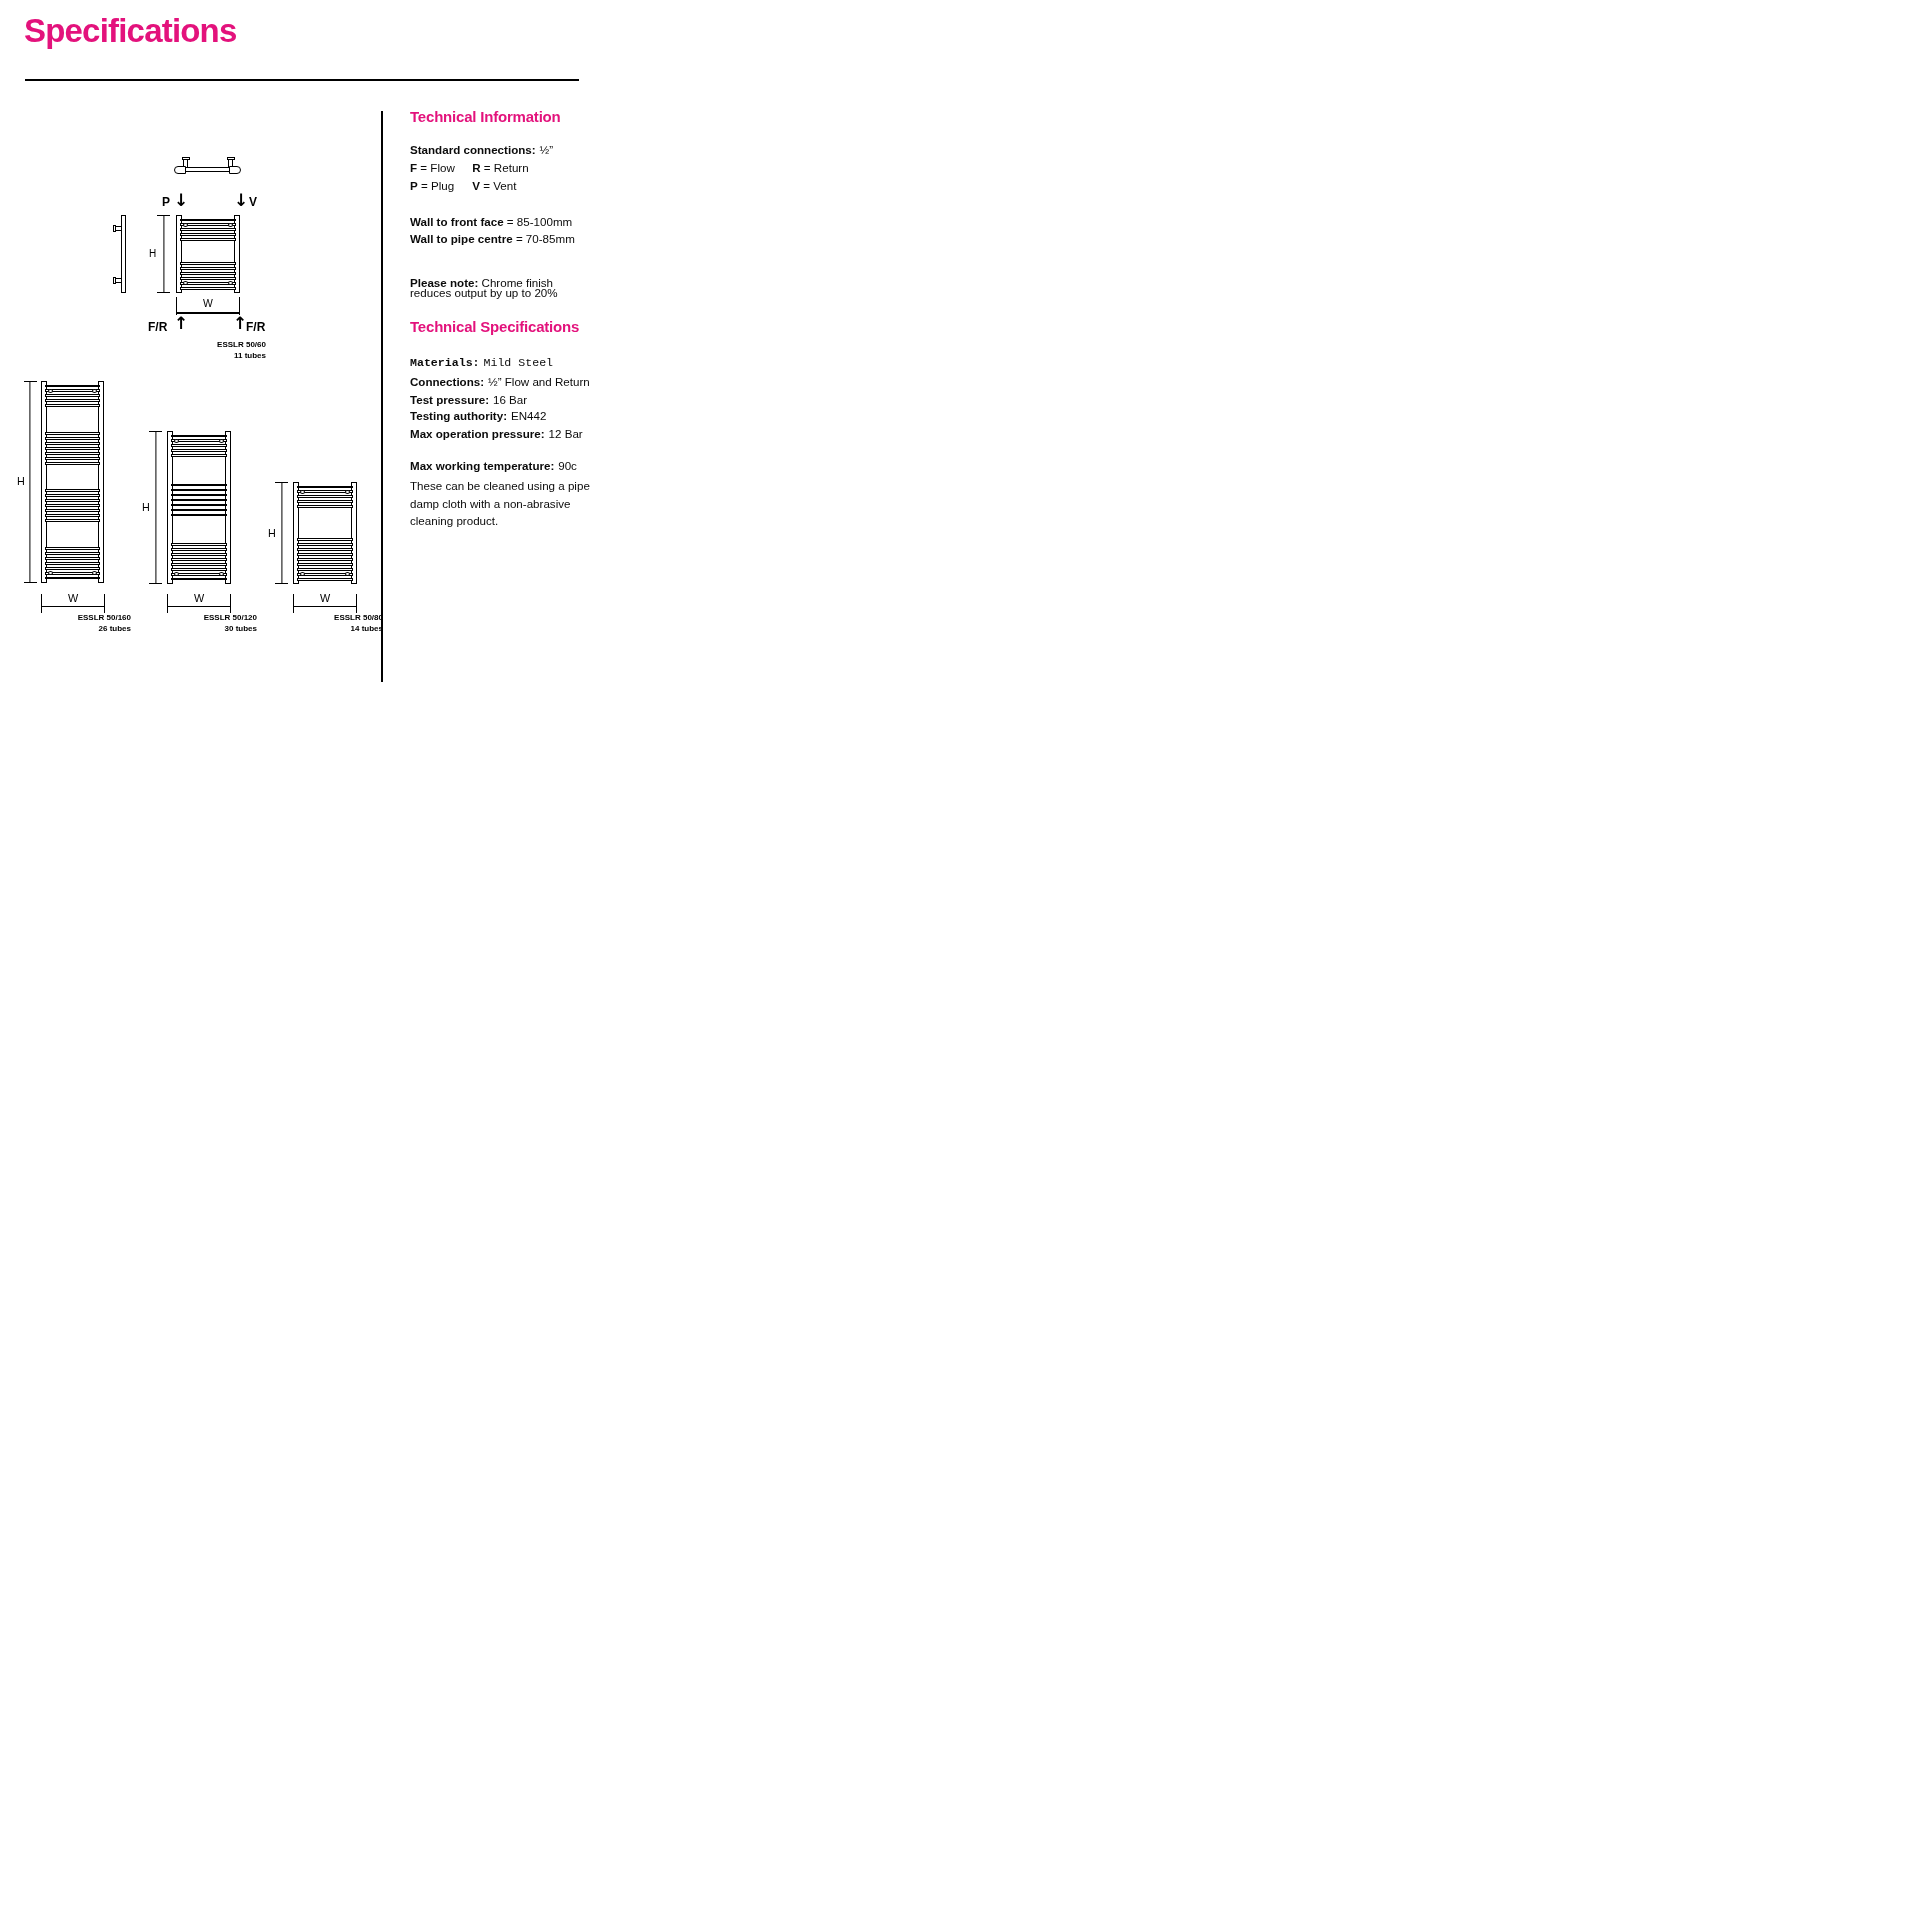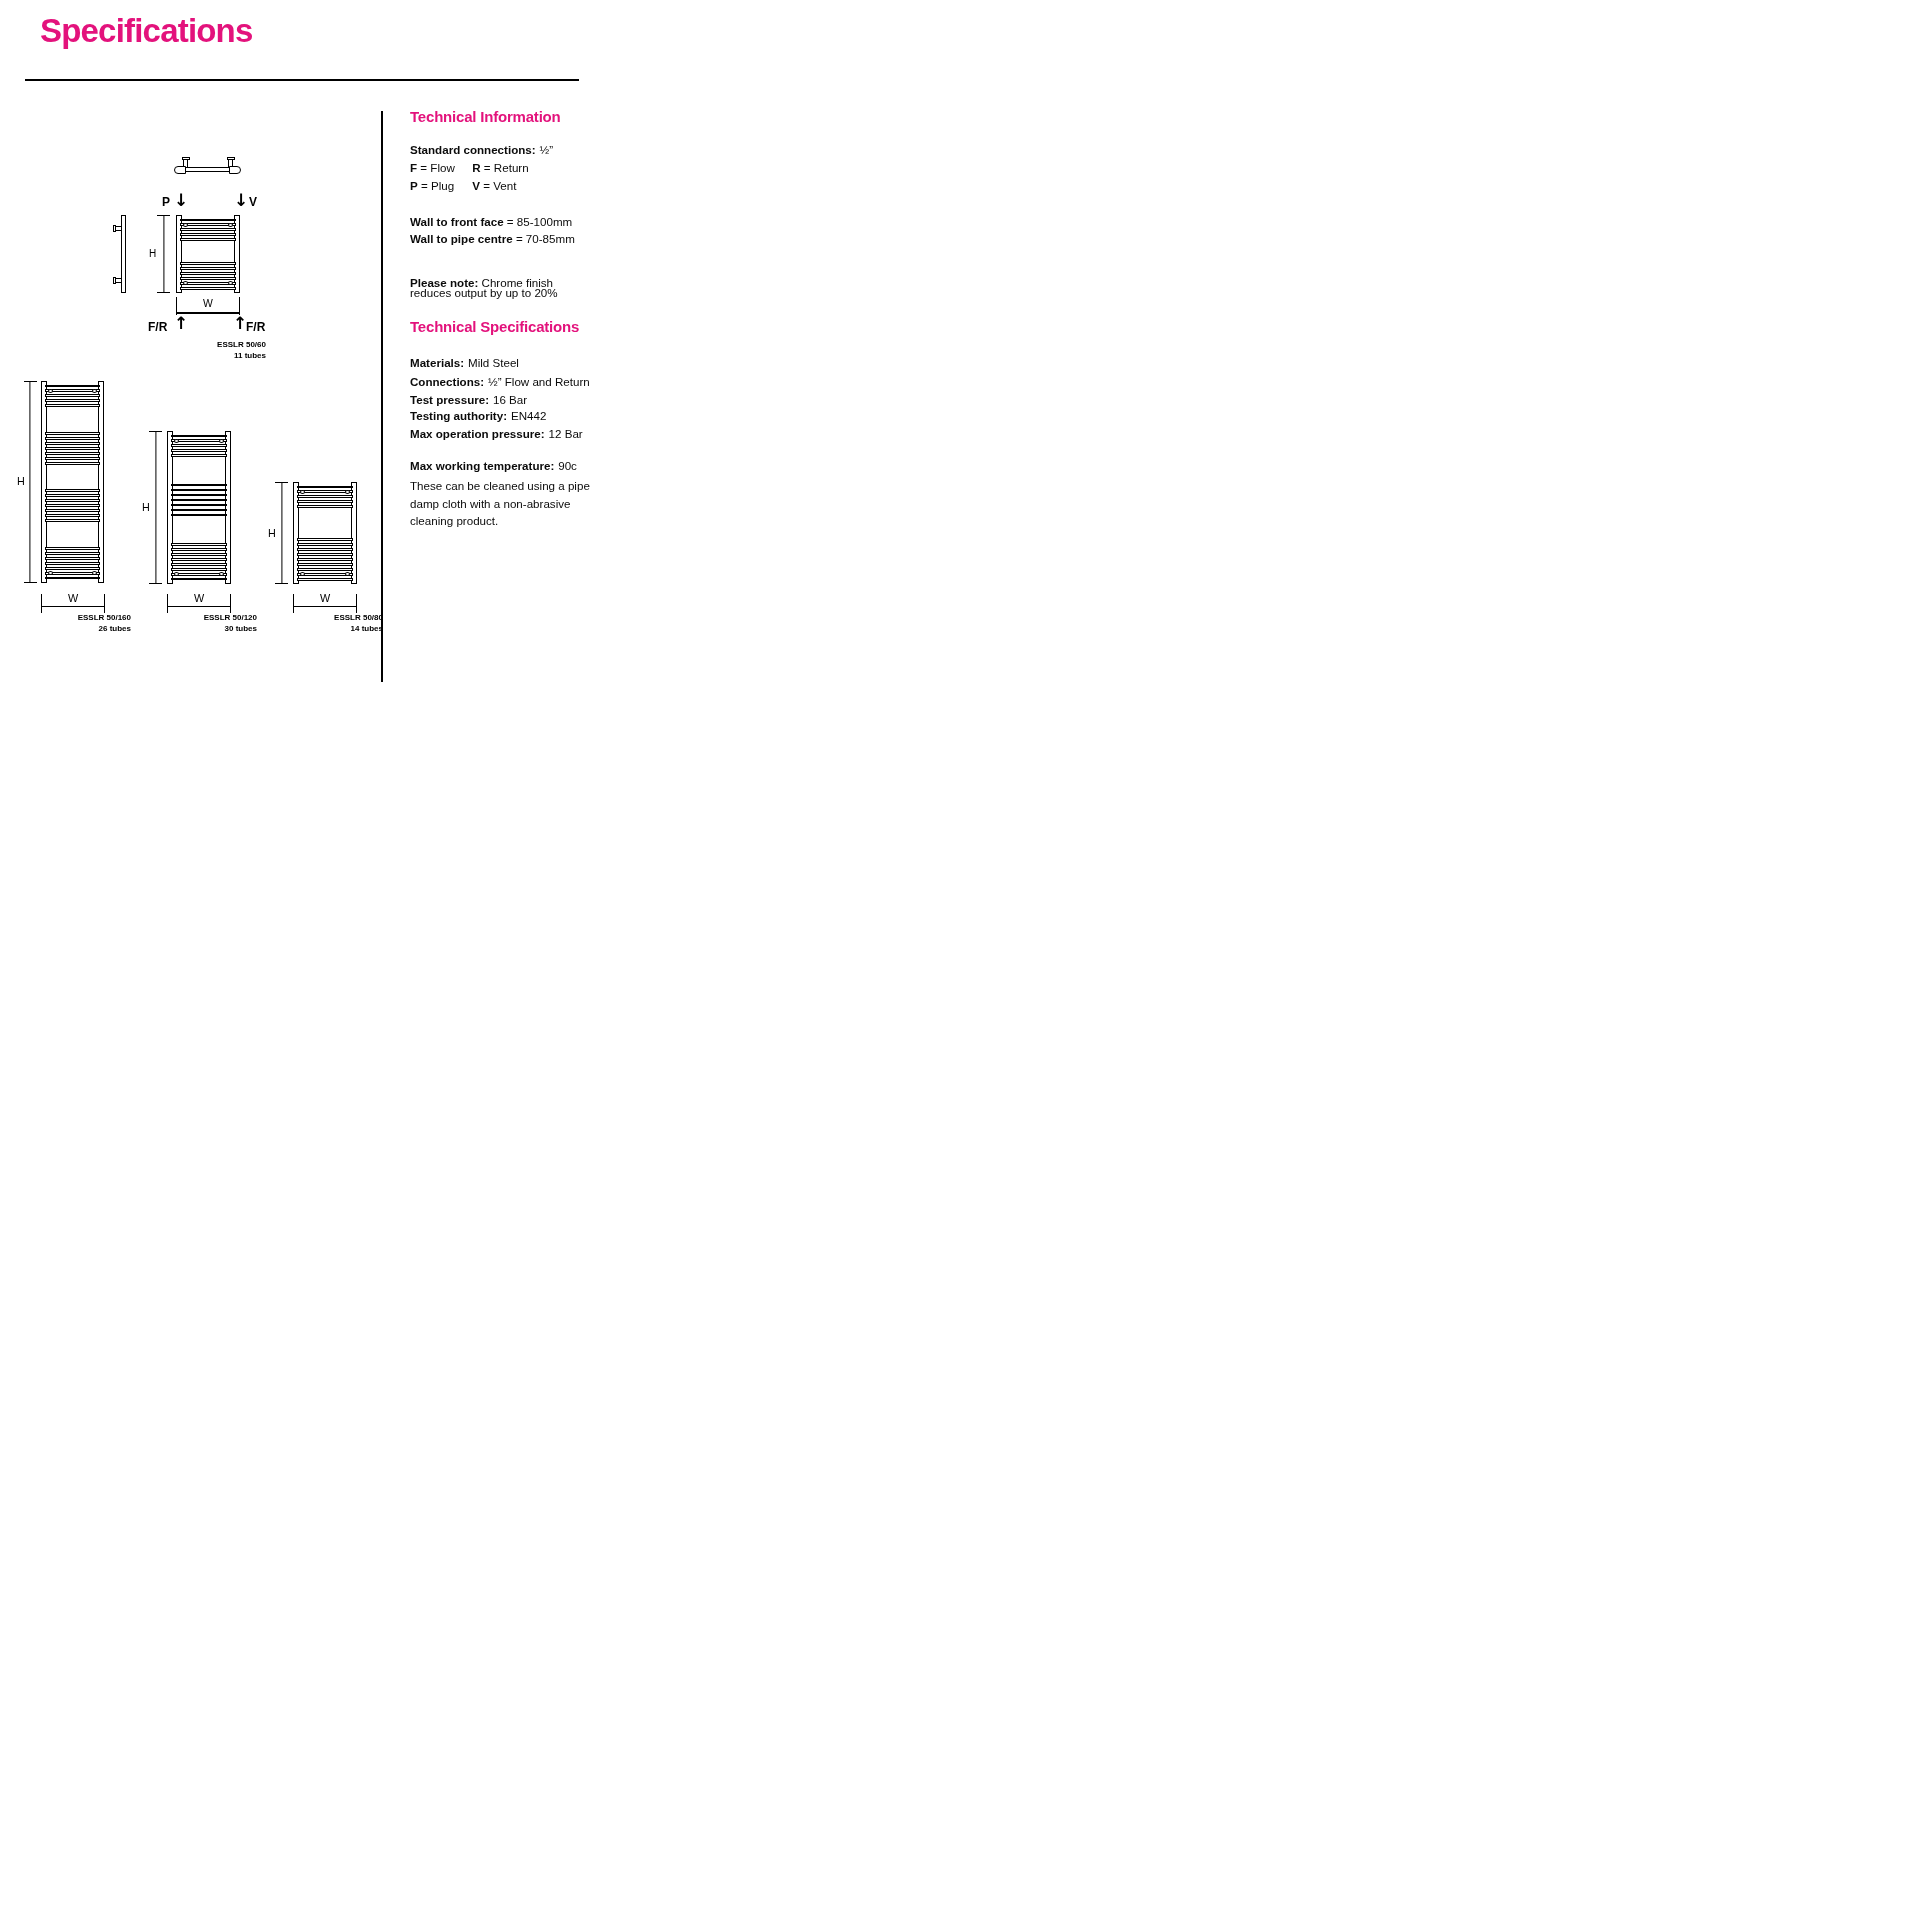--- a/index.html
+++ b/index.html
@@ -4,21 +4,21 @@
 <style>
   html,body{margin:0;padding:0;background:#ffffff;}
   #page{
     position:relative;width:607px;height:699px;background:#fff;
     font-family:"Liberation Sans",sans-serif;color:#000;overflow:hidden;
   }
   .b{font-weight:bold;}
   
   #title{
     position:absolute;left:24px;top:14px;font-size:33px;font-weight:bold;
-    letter-spacing:-0.8px;line-height:1.05;margin-left:16px;
+    letter-spacing:-0.8px;line-height:1.05;
   }
   #title-rule{position:absolute;left:25px;top:79px;width:554px;height:1.5px;background:#000;}
   #divider{position:absolute;left:381px;top:111px;width:1.5px;height:571px;background:#000;}
   
   .pink-h{position:absolute;left:410px;font-size:15px;font-weight:bold;letter-spacing:-0.2px;white-space:nowrap;}
   .rc-line{position:absolute;left:410px;font-size:11.6px;white-space:nowrap;color:#0b0b0b;}
   .rc-line .val{margin-left:3.9px;}
   .leg-cell1{display:inline-block;width:59px;}
   
   .radiator{position:absolute;}
@@ -77,21 +77,21 @@
     <span class="b">Wall to pipe centre</span> <span>= 70-85mm</span>
   </div>
 
   <div class="rc-line" style="top:276px;text-align:right;">
     <span class="b">Please note:</span> <span>Chrome finish</span>
   </div>
   <div class="rc-line" style="top:286px;">reduces output by up to 20%</div>
 
   <div class="pink-h accent" style="top: 318px; color: rgb(227, 18, 124);">Technical Specifications</div>
 
-  <div class="rc-line" style="top:356px;">
+  <div class="rc-line" style="top:356px;font-family:Liberation Mono, monospace;">
     <span class="b">Materials:</span><span class="val">Mild Steel</span>
   </div>
   <div class="rc-line" style="top:375px;">
     <span class="b">Connections:</span><span class="val">½” Flow and Return</span>
   </div>
   <div class="rc-line" style="top:393px;">
     <span class="b">Test pressure:</span><span class="val">16 Bar</span>
   </div>
   <div class="rc-line" style="top:409px;">
     <span class="b">Testing authority:</span><span class="val">EN442</span>

